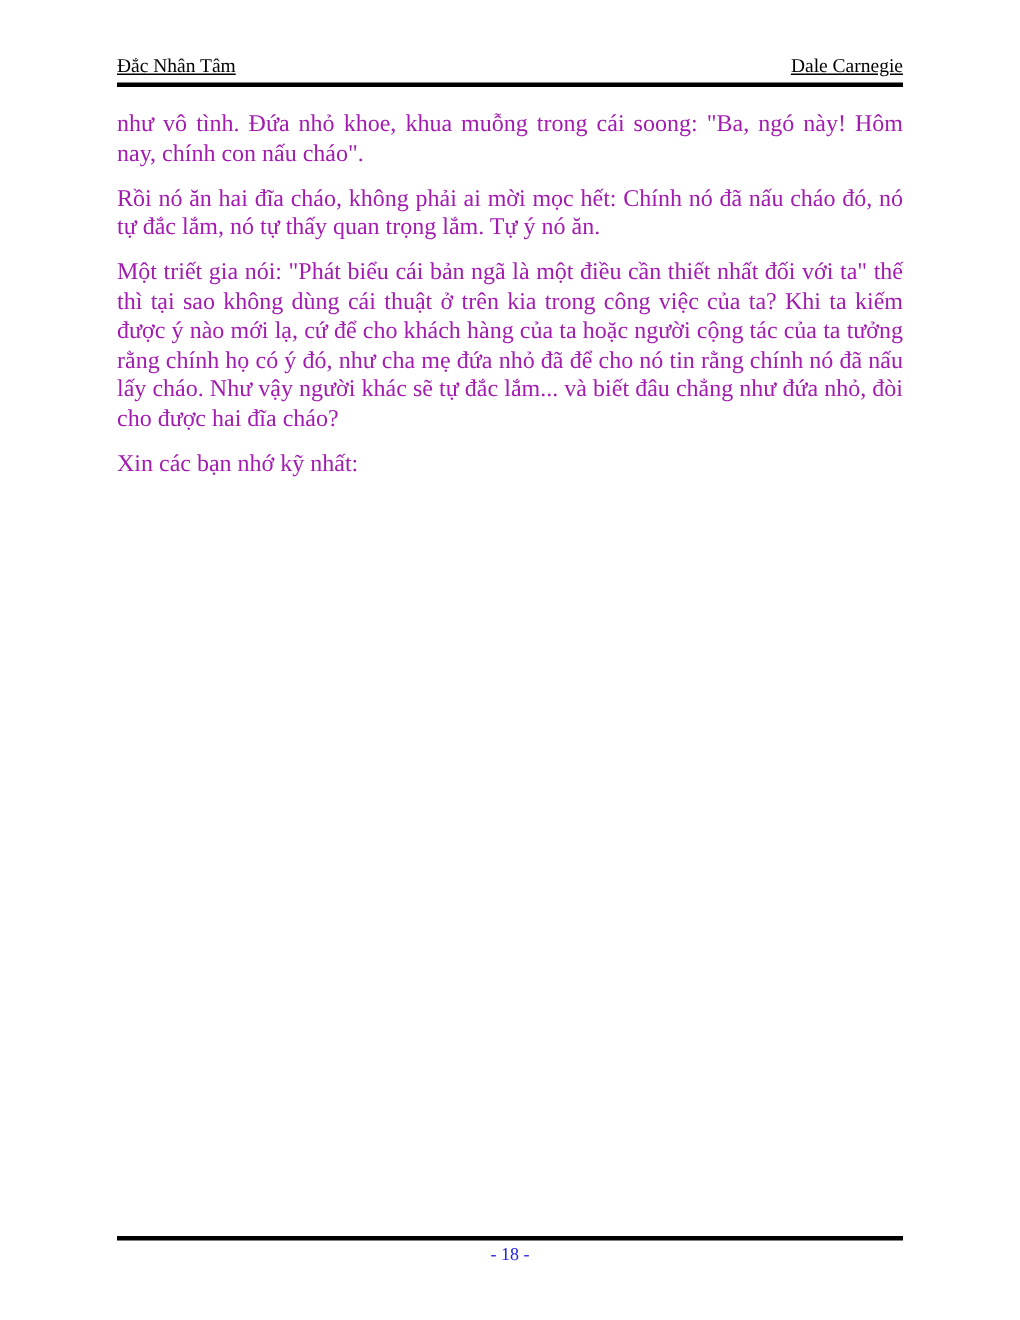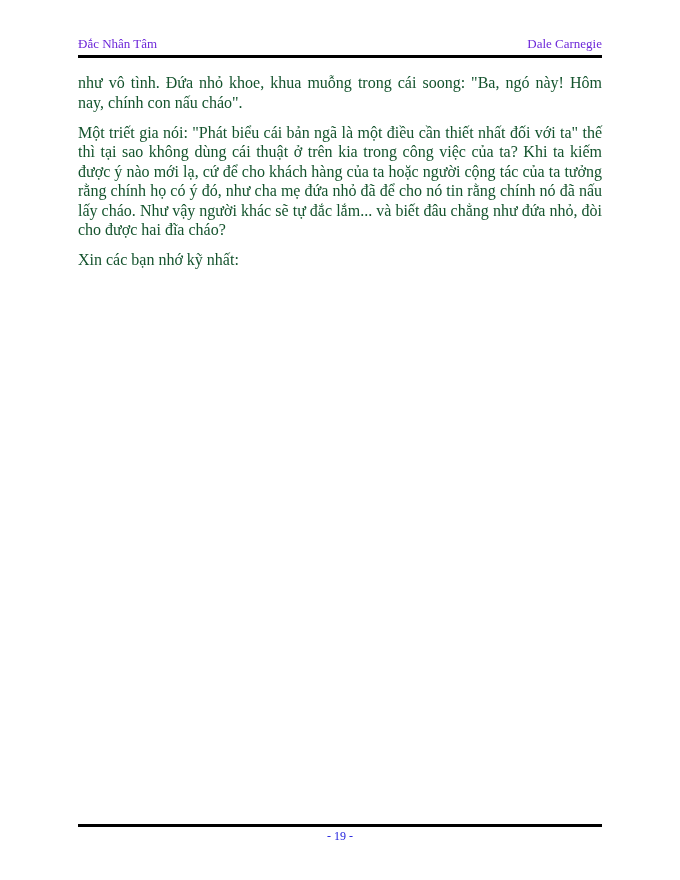--- a/index.html
+++ b/index.html
@@ -18,38 +18,39 @@
   }
   .header {
     position: absolute;
     top: 36px;
     left: 78px;
     right: 78px;
     display: flex;
     justify-content: space-between;
     align-items: baseline;
     font-size: 13px;
-    color: #6d28d9;
+    color: #000000;
+    text-decoration: underline;
   }
   .header-rule {
     position: absolute;
     top: 55px;
     left: 78px;
     right: 78px;
     height: 2.5px;
     background: #000000;
   }
   .body-text {
     position: absolute;
     top: 73px;
     left: 78px;
     width: 524px;
     font-size: 16px;
     line-height: 19.5px;
-    color: #14532d;
+    color: #a21caf;
     text-align: justify;
   }
   .body-text p {
     margin-top: 10.5px;
   }
   .body-text p:first-child {
     margin-top: 0;
   }
   .footer-rule {
     position: absolute;
@@ -76,23 +77,24 @@
 
   <div class="header">
     <span>Đắc Nhân Tâm</span>
     <span>Dale Carnegie</span>
   </div>
 
   <div class="header-rule"></div>
 
   <div class="body-text">
     <p>như vô tình. Đứa nhỏ khoe, khua muỗng trong cái soong: "Ba, ngó này! Hôm nay, chính con nấu cháo".</p>
+    <p>Rồi nó ăn hai đĩa cháo, không phải ai mời mọc hết: Chính nó đã nấu cháo đó, nó tự đắc lắm, nó tự thấy quan trọng lắm. Tự ý nó ăn.</p>
     <p>Một triết gia nói: "Phát biểu cái bản ngã là một điều cần thiết nhất đối với ta" thế thì tại sao không dùng cái thuật ở trên kia trong công việc của ta? Khi ta kiếm được ý nào mới lạ, cứ để cho khách hàng của ta hoặc người cộng tác của ta tưởng rằng chính họ có ý đó, như cha mẹ đứa nhỏ đã để cho nó tin rằng chính nó đã nấu lấy cháo. Như vậy người khác sẽ tự đắc lắm... và biết đâu chẳng như đứa nhỏ, đòi cho được hai đĩa cháo?</p>
     <p>Xin các bạn nhớ kỹ nhất:</p>
   </div>
 
   <div class="footer-rule"></div>
 
   <div class="footer">
-    <span>- 19 -</span>
+    <span>- 18 -</span>
   </div>
 
 </div>
 
 </body></html>

